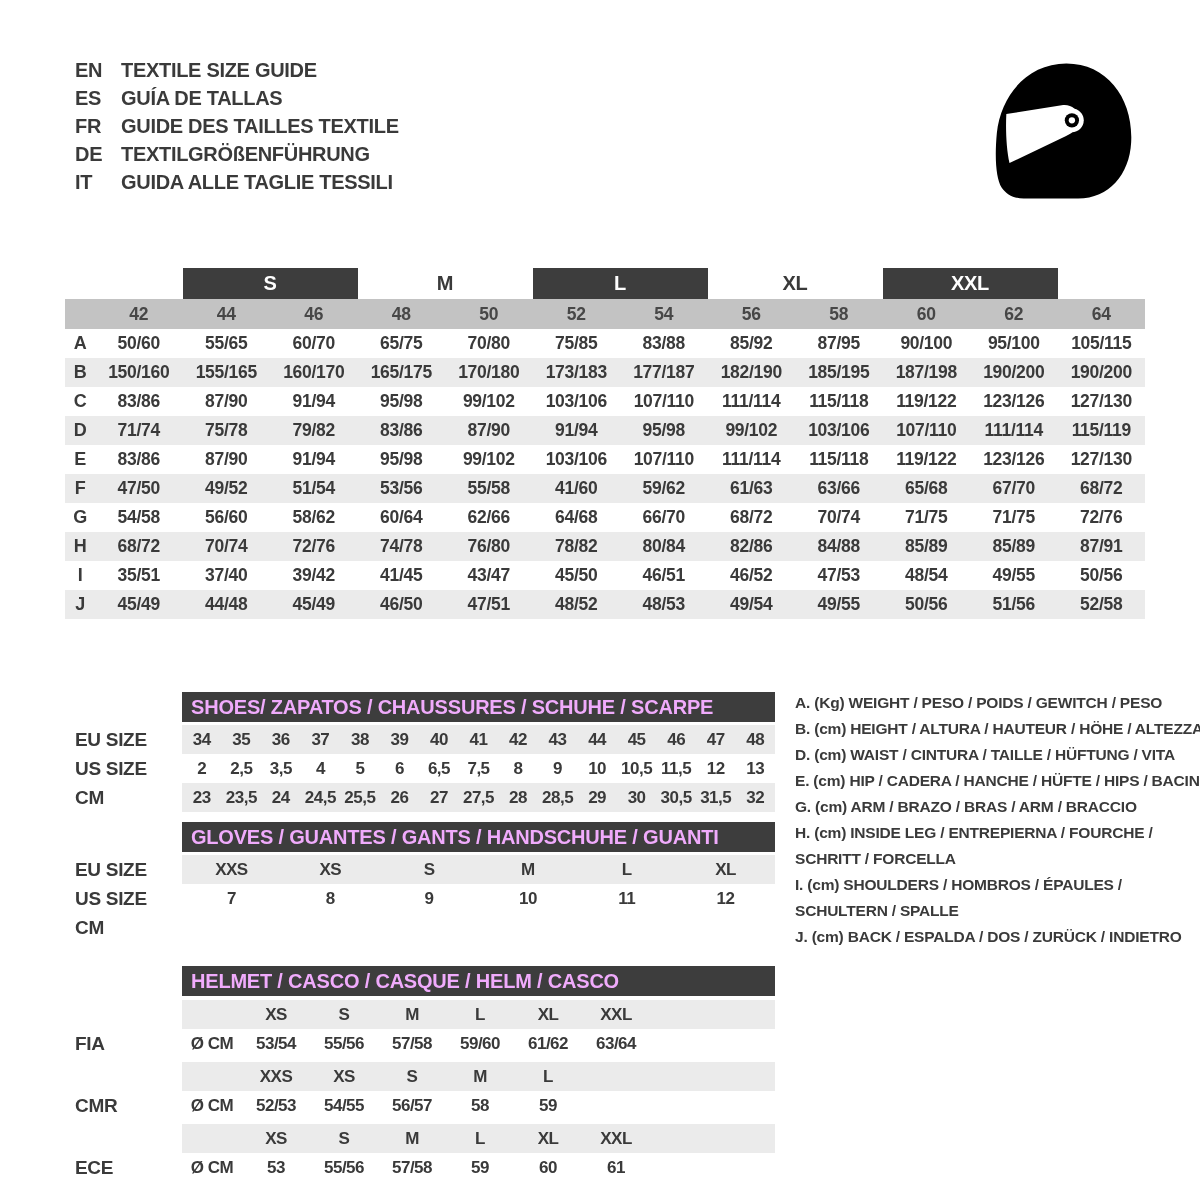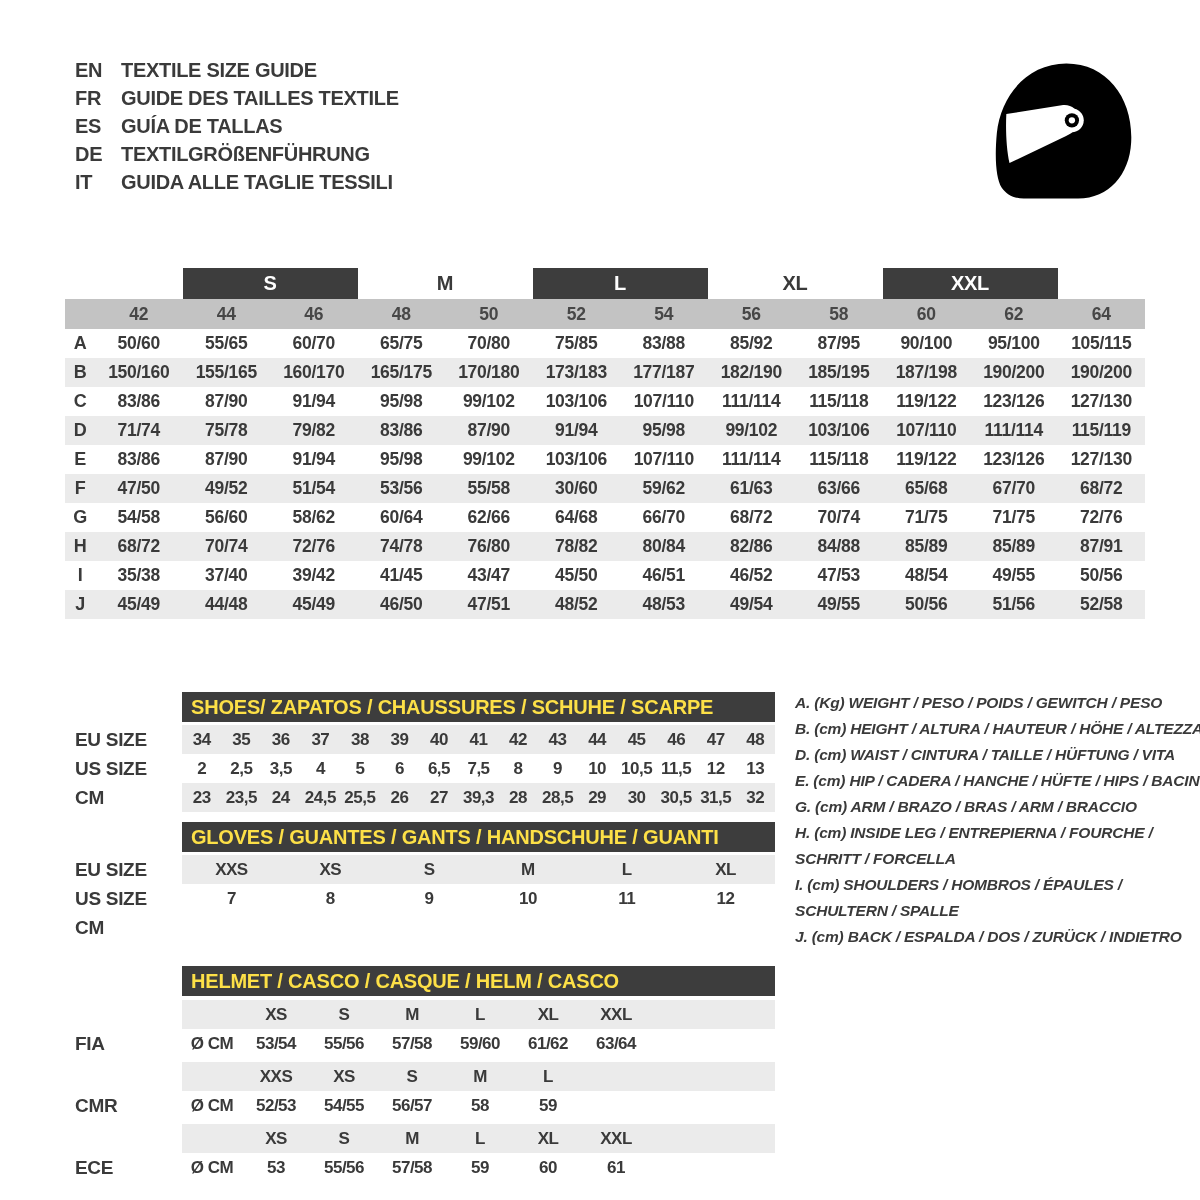--- a/index.html
+++ b/index.html
@@ -27,51 +27,51 @@
   .cell { display: flex; align-items: center; justify-content: center; font-size: 17.5px; }
   .rlabel { font-size: 18px; }
   
   .section { position: absolute; left: 65px; width: 710px; }
   .srow { display: grid; grid-template-columns: 117px 593px; height: 29px; }
   .srow.trow { height: 30px; }
   .section .srow:nth-child(2) { margin-top: 3px; }
   .helmet-sec .srow:nth-child(even) { margin-top: 4px; }
   .slabel { display: flex; align-items: center; padding-left: 10px; font-size: 19px; }
   .sbar {
-    background: #3d3d3d; color: #fde047; font-size: 20px; letter-spacing: -0.2px;
+    background: #3d3d3d; color: #f0abfc; font-size: 20px; letter-spacing: -0.2px;
     display: flex; align-items: center; padding-left: 9px; height: 100%;
   }
   .scontent { height: 100%; display: grid; }
   .section .srow:nth-child(even) .scontent { background: #ebebeb; }
   .grid15 { grid-template-columns: repeat(15, 1fr); }
   .grid6  { grid-template-columns: repeat(6, 1fr); }
   .hgrid  { grid-template-columns: 60px repeat(6, 68px) 1fr; }
   .scontent .cell { font-size: 17px; letter-spacing: -0.5px; }
   
   .legend { position: absolute; left: 795px; top: 674px; width: 400px; }
   .legend-item { font-size: 15.5px; letter-spacing: -0.2px; }
-  .legend-line { display: block; line-height: 26px; white-space: nowrap; font-style: italic; }
+  .legend-line { display: block; line-height: 26px; white-space: nowrap; }
 </style>
 </head>
 <body>
 
 <div class="page">
 
   <div class="lang-block">
     <div class="lang-row">
       <span class="lang-code">EN</span>
       <span class="lang-title">TEXTILE SIZE GUIDE</span>
     </div>
     <div class="lang-row">
+      <span class="lang-code">ES</span>
+      <span class="lang-title">GUÍA DE TALLAS</span>
+    </div>
+    <div class="lang-row">
       <span class="lang-code">FR</span>
       <span class="lang-title">GUIDE DES TAILLES TEXTILE</span>
-    </div>
-    <div class="lang-row">
-      <span class="lang-code">ES</span>
-      <span class="lang-title">GUÍA DE TALLAS</span>
     </div>
     <div class="lang-row">
       <span class="lang-code">DE</span>
       <span class="lang-title">TEXTILGRÖßENFÜHRUNG</span>
     </div>
     <div class="lang-row">
       <span class="lang-code">IT</span>
       <span class="lang-title">GUIDA ALLE TAGLIE TESSILI</span>
     </div>
   </div>
@@ -183,21 +183,21 @@
           <div class="cell">123/126</div>
           <div class="cell">127/130</div>
         </div>
         <div class="mrow">
           <div class="cell rlabel">F</div>
           <div class="cell">47/50</div>
           <div class="cell">49/52</div>
           <div class="cell">51/54</div>
           <div class="cell">53/56</div>
           <div class="cell">55/58</div>
-          <div class="cell">30/60</div>
+          <div class="cell">41/60</div>
           <div class="cell">59/62</div>
           <div class="cell">61/63</div>
           <div class="cell">63/66</div>
           <div class="cell">65/68</div>
           <div class="cell">67/70</div>
           <div class="cell">68/72</div>
         </div>
         <div class="mrow">
           <div class="cell rlabel">G</div>
           <div class="cell">54/58</div>
@@ -223,21 +223,21 @@
           <div class="cell">78/82</div>
           <div class="cell">80/84</div>
           <div class="cell">82/86</div>
           <div class="cell">84/88</div>
           <div class="cell">85/89</div>
           <div class="cell">85/89</div>
           <div class="cell">87/91</div>
         </div>
         <div class="mrow">
           <div class="cell rlabel">I</div>
-          <div class="cell">35/38</div>
+          <div class="cell">35/51</div>
           <div class="cell">37/40</div>
           <div class="cell">39/42</div>
           <div class="cell">41/45</div>
           <div class="cell">43/47</div>
           <div class="cell">45/50</div>
           <div class="cell">46/51</div>
           <div class="cell">46/52</div>
           <div class="cell">47/53</div>
           <div class="cell">48/54</div>
           <div class="cell">49/55</div>
@@ -309,21 +309,21 @@
       <div class="srow">
         <div class="slabel">CM</div>
         <div class="scontent grid15">
           <div class="cell">23</div>
           <div class="cell">23,5</div>
           <div class="cell">24</div>
           <div class="cell">24,5</div>
           <div class="cell">25,5</div>
           <div class="cell">26</div>
           <div class="cell">27</div>
-          <div class="cell">39,3</div>
+          <div class="cell">27,5</div>
           <div class="cell">28</div>
           <div class="cell">28,5</div>
           <div class="cell">29</div>
           <div class="cell">30</div>
           <div class="cell">30,5</div>
           <div class="cell">31,5</div>
           <div class="cell">32</div>
         </div>
       </div>
     </div>

